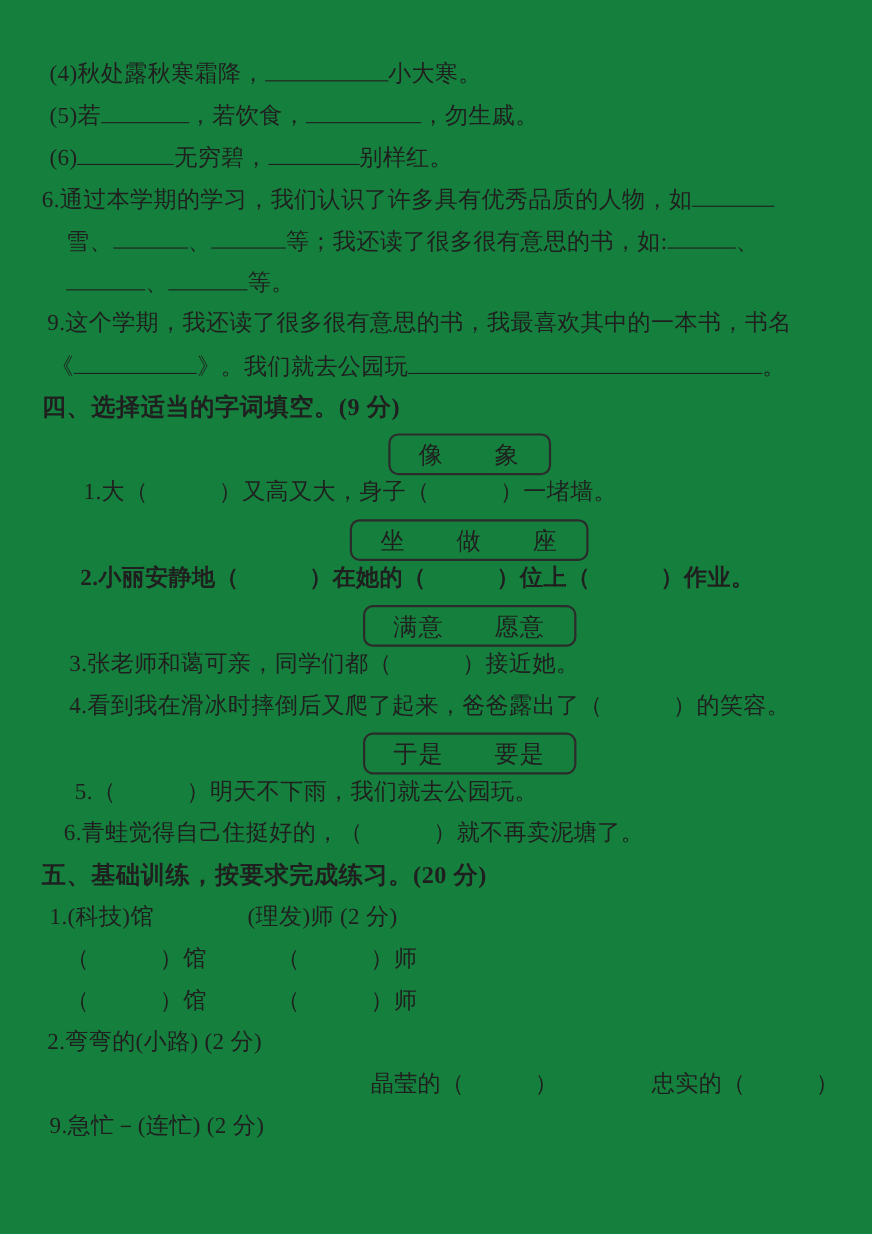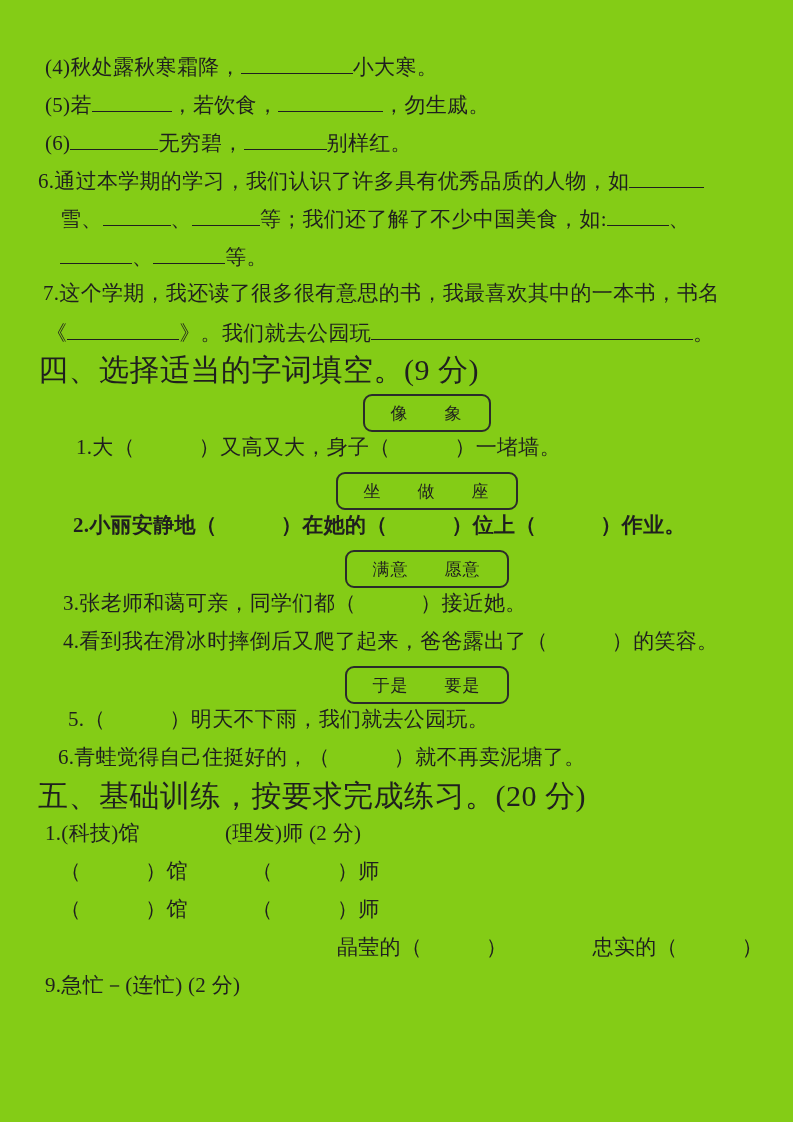--- a/index.html
+++ b/index.html
@@ -13,33 +13,33 @@
     overflow: hidden;
     font-family: "Liberation Serif", "DejaVu Serif", serif;
     color: #1f1f1f;
   }
   .sheet {
     position: relative;
     box-sizing: border-box;
     width: 793px;
     height: 1122px;
     padding: 52px 30px 0 38px;
-    background: #84cc16;
+    background: #15803d;
   }
   .line {
     font-size: 21px;
     line-height: 27px;
     height: 27px;
     margin: 0 0 11px 0;
     white-space: nowrap;
     letter-spacing: 0.3px;
   }
   .heading {
-    font-weight: normal;
-    font-size: 30px;
+    font-weight: bold;
+    font-size: 22px;
     letter-spacing: 0.5px;
   }
   .blank {
     display: inline-block;
     height: 21px;
     border-bottom: 1.6px solid #1f1f1f;
     vertical-align: baseline;
   }
   .wordbox-row {
     height: 38px;
@@ -47,21 +47,21 @@
     text-align: center;
     padding-left: 52px;
   }
   .wordbox {
     display: inline-block;
     box-sizing: border-box;
     height: 38px;
     border: 2px solid #2b2b2b;
     border-radius: 9px;
     padding: 3px 26px 0 26px;
-    font-size: 17px;
+    font-size: 22px;
     line-height: 30px;
     letter-spacing: 1px;
     white-space: nowrap;
   }
   
   .ind7  { padding-left: 7px; }
   .ind5  { padding-left: 5px; }
   .ind8  { padding-left: 8px; }
   .ind18 { padding-left: 18px; text-align: right; }
   .ind20 { padding-left: 20px; }
@@ -74,24 +74,24 @@
 </head>
 <body>
 
 <div class="sheet">
 
   <div class="line ind7"><span>(4)秋处露秋寒霜降，</span><span class="blank" style="width: 112px;"></span><span>小大寒。</span></div>
   <div class="line ind7"><span>(5)若</span><span class="blank" style="width: 80px;"></span><span>，若饮食，</span><span class="blank" style="width: 105px;"></span><span>，勿生戚。</span></div>
   <div class="line ind7"><span>(6)</span><span class="blank" style="width: 88px;"></span><span>无穷碧，</span><span class="blank" style="width: 83px;"></span><span>别样红。</span></div>
 
   <div class="line"><span>6.通过本学期的学习，我们认识了许多具有优秀品质的人物，如</span><span class="blank" style="width: 75px;"></span></div>
-  <div class="line ind22"><span>雪、</span><span class="blank" style="width: 68px;"></span><span>、</span><span class="blank" style="width: 68px;"></span><span>等；我们还了解了不少中国美食，如:</span><span class="blank" style="width: 62px;"></span><span>、</span></div>
+  <div class="line ind22"><span>雪、</span><span class="blank" style="width: 68px;"></span><span>、</span><span class="blank" style="width: 68px;"></span><span>等；我还读了很多很有意思的书，如:</span><span class="blank" style="width: 62px;"></span><span>、</span></div>
   <div class="line ind22"><span class="blank" style="width: 72px;"></span><span>、</span><span class="blank" style="width: 72px;"></span><span>等。</span></div>
 
-  <div class="line ind5"><span>7.这个学期，我还读了很多很有意思的书，我最喜欢其中的一本书，书名</span></div>
+  <div class="line ind5"><span>9.这个学期，我还读了很多很有意思的书，我最喜欢其中的一本书，书名</span></div>
   <div class="line ind8"><span>《</span><span class="blank" style="width: 112px;"></span><span>》。我们就去公园玩</span><span class="blank" style="width: 322px;"></span><span>。</span></div>
 
   <div class="line heading">四、选择适当的字词填空。(9 分)</div>
 
   <div class="wordbox-row">
     <span class="wordbox">像　　象</span>
   </div>
   <div class="line ind38">1.大（　　　）又高又大，身子（　　　）一堵墙。</div>
 
   <div class="wordbox-row">
@@ -108,16 +108,17 @@
   <div class="wordbox-row">
     <span class="wordbox">于是　　要是</span>
   </div>
   <div class="line ind30">5.（　　　）明天不下雨，我们就去公园玩。</div>
   <div class="line ind20">6.青蛙觉得自己住挺好的，（　　　）就不再卖泥塘了。</div>
 
   <div class="line heading">五、基础训练，按要求完成练习。(20 分)</div>
   <div class="line ind7">1.(科技)馆　　　　(理发)师 (2 分)</div>
   <div class="line ind22">（　　　）馆　　　（　　　）师</div>
   <div class="line ind22">（　　　）馆　　　（　　　）师</div>
+  <div class="line ind5">2.弯弯的(小路) (2 分)</div>
   <div class="line ind18">晶莹的（　　　）　　　　忠实的（　　　）</div>
   <div class="line ind7">9.急忙－(连忙) (2 分)</div>
 
 </div>
 
 </body></html>

